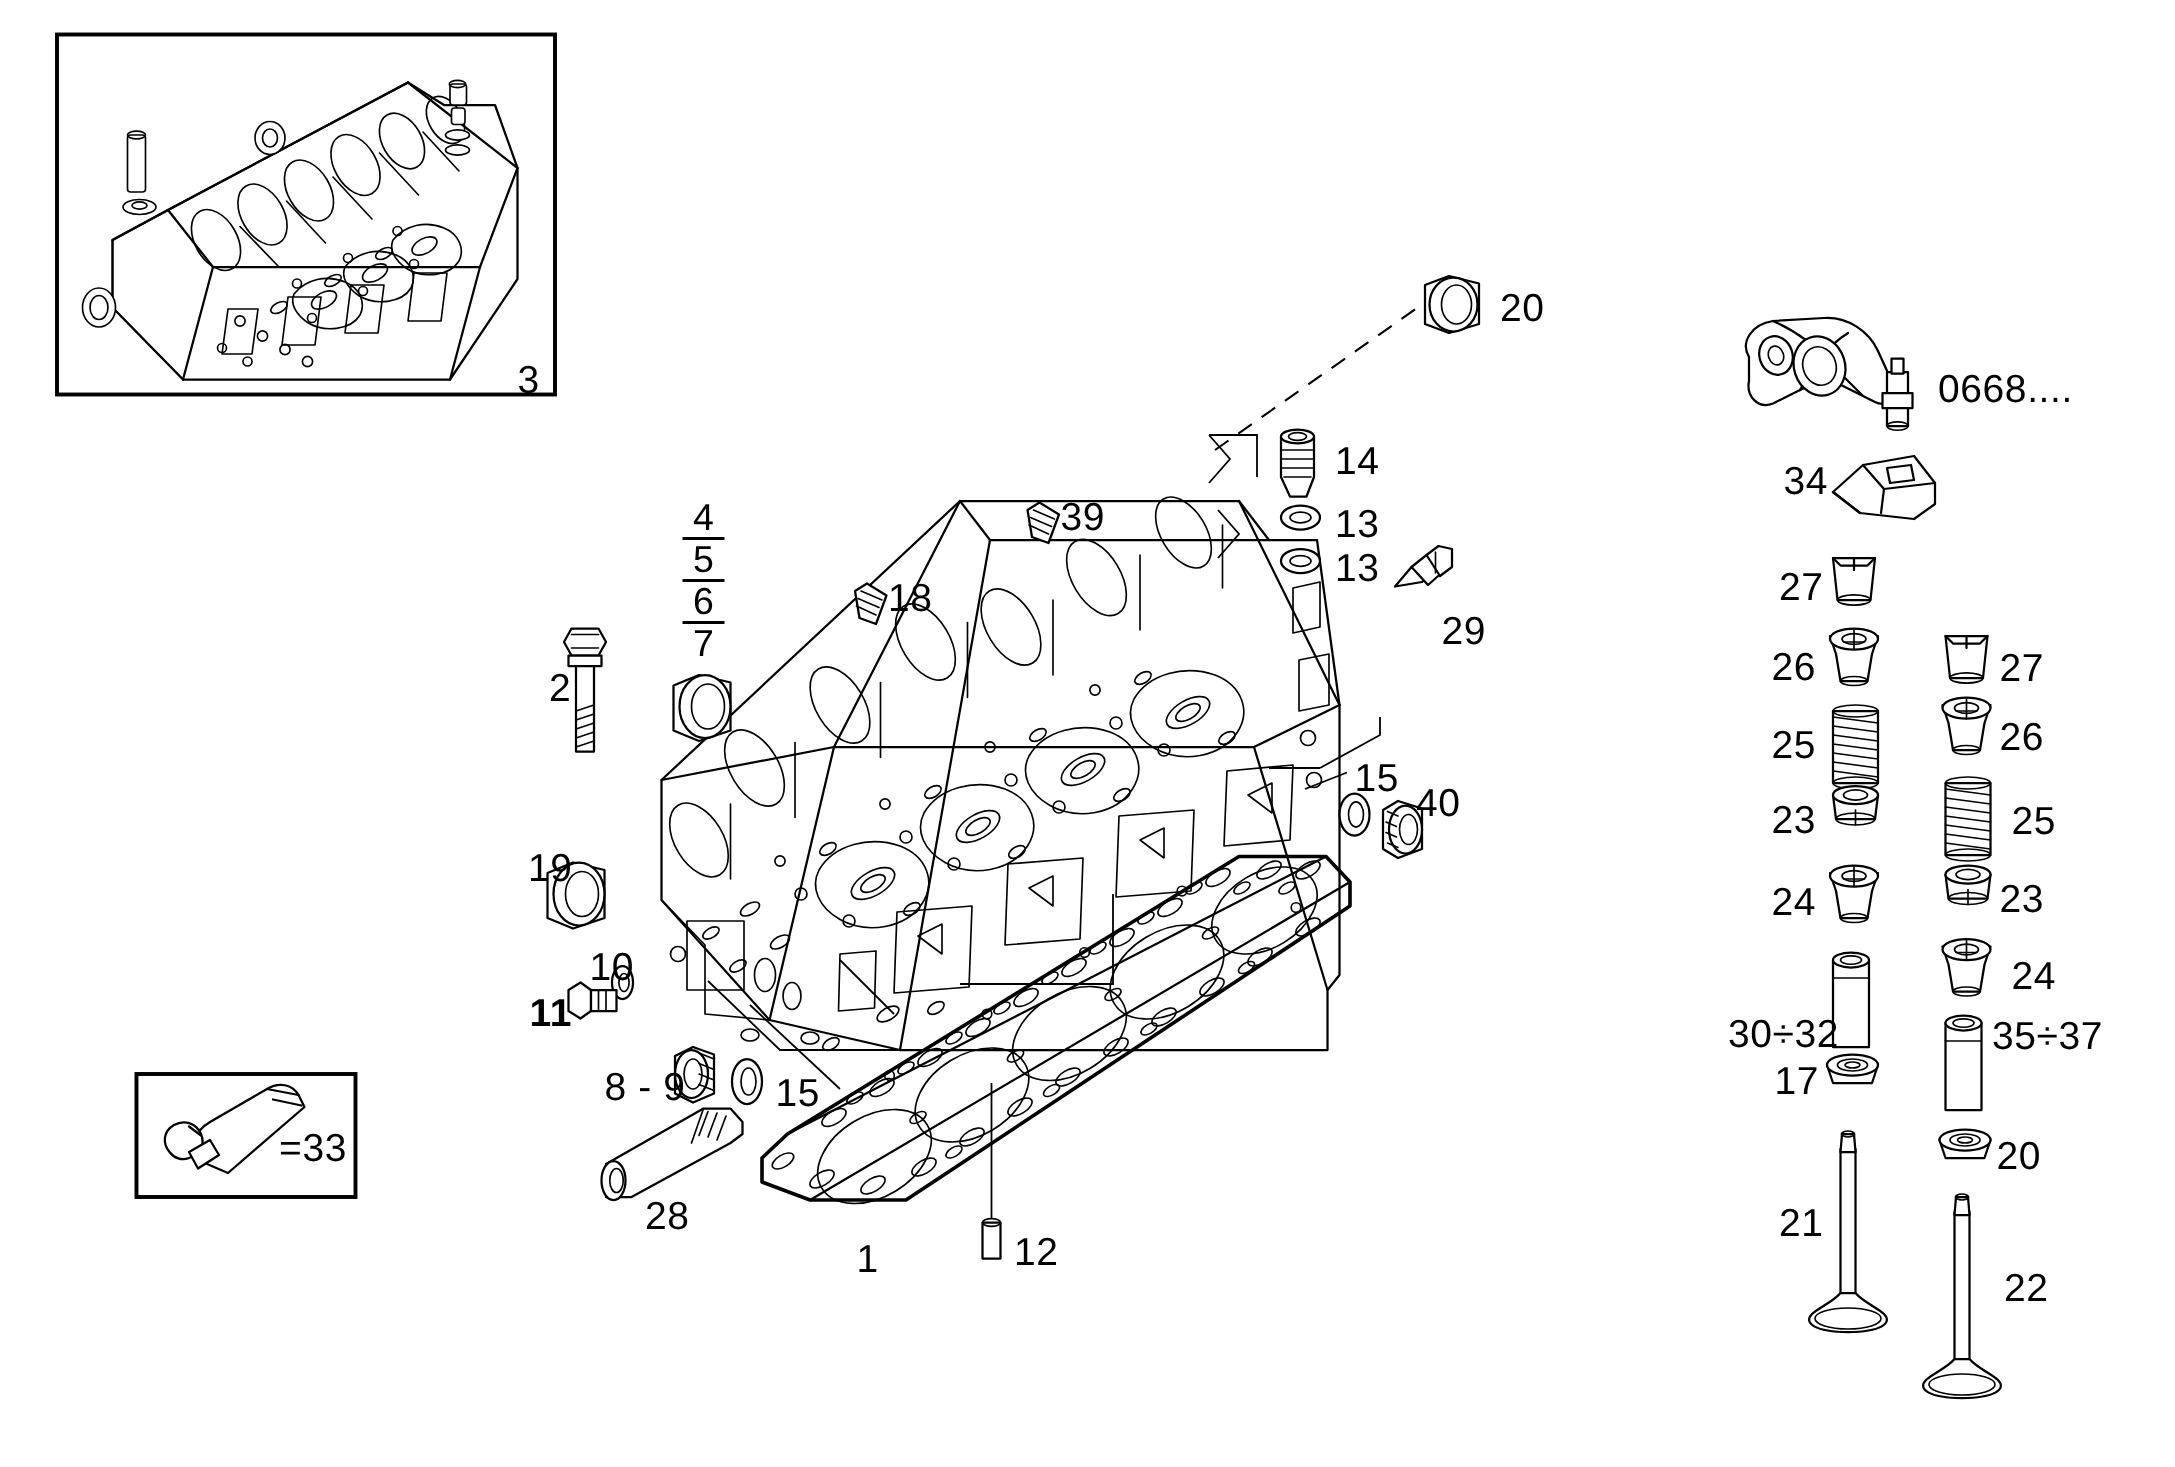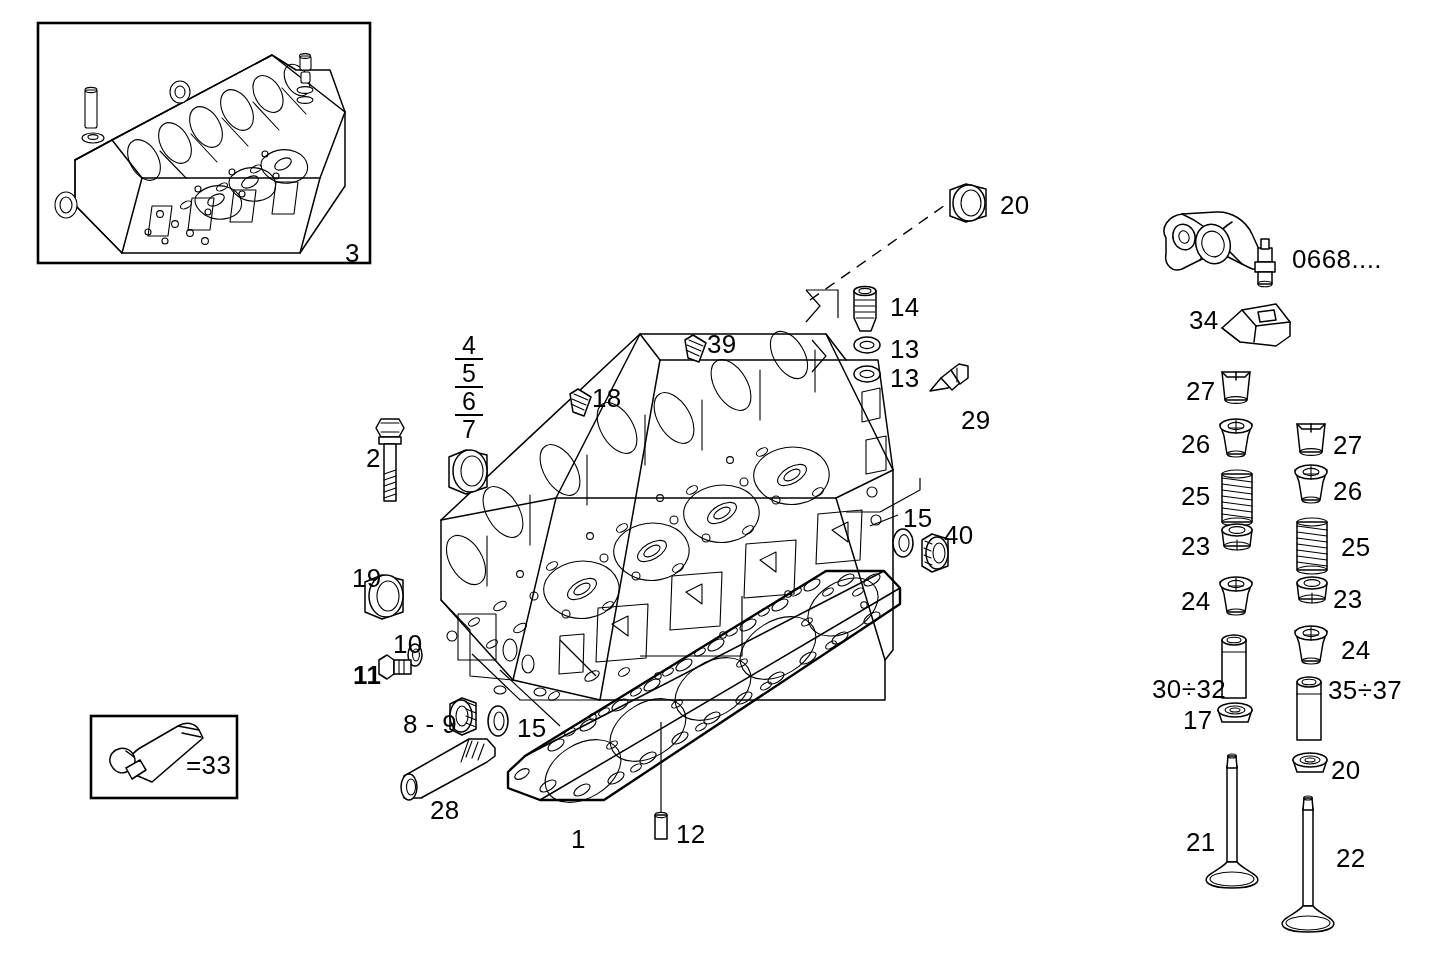--- a/index.html
+++ b/index.html
@@ -653,21 +653,21 @@
 <div class="lbl" style="left:676px;top:821px;">12</div>
 <div class="lbl" style="left:890px;top:336px;">13</div>
 <div class="lbl" style="left:890px;top:365px;">13</div>
 <div class="lbl" style="left:890px;top:294px;">14</div>
 <div class="lbl" style="left:903px;top:505px;">15</div>
 <div class="lbl" style="left:517px;top:715px;">15</div>
 <div class="lbl" style="left:1183px;top:707px;">17</div>
 <div class="lbl" style="left:1331px;top:757px;">20</div>
 <div class="lbl" style="left:352px;top:565px;">19</div>
 <div class="lbl" style="left:1000px;top:192px;">20</div>
-<div class="lbl" style="left:1186px;top:802px;margin-top:27px;">21</div>
+<div class="lbl" style="left:1186px;top:802px;">21</div>
 <div class="lbl" style="left:1336px;top:845px;">22</div>
 <div class="lbl" style="left:1181px;top:533px;">23</div>
 <div class="lbl" style="left:1333px;top:586px;">23</div>
 <div class="lbl" style="left:1181px;top:588px;">24</div>
 <div class="lbl" style="left:1341px;top:637px;">24</div>
 <div class="lbl" style="left:1181px;top:483px;">25</div>
 <div class="lbl" style="left:1341px;top:534px;">25</div>
 <div class="lbl" style="left:1181px;top:431px;">26</div>
 <div class="lbl" style="left:1333px;top:478px;">26</div>
 <div class="lbl" style="left:1186px;top:378px;">27</div>

